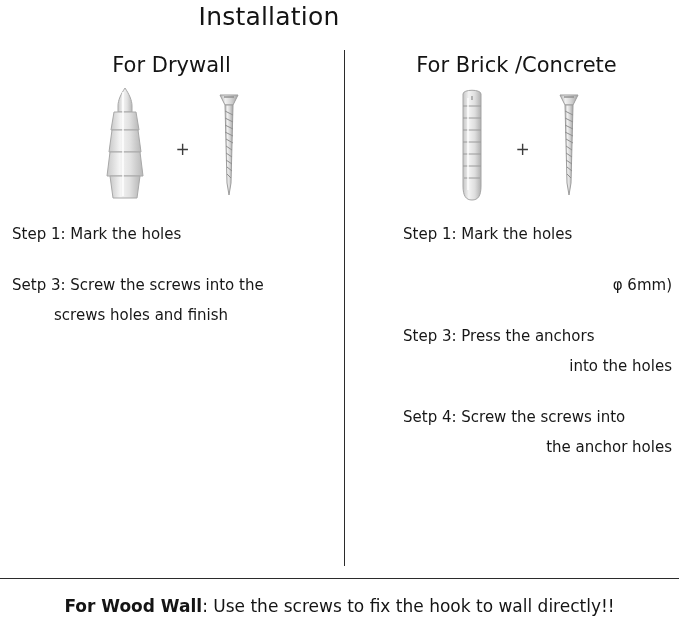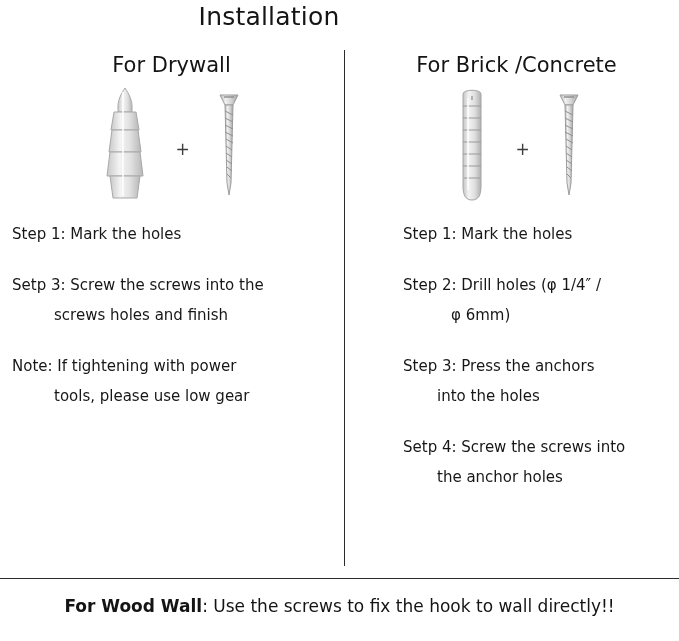--- a/index.html
+++ b/index.html
@@ -84,20 +84,21 @@
     line-height: 30px;
     color: #171717;
     margin-bottom: 21px;
   }
   .step .cont {
     display: block;
     padding-left: 42px;
   }
   .col-right .step .cont {
     padding-left: 34px;
+    text-align: right;
   }
   .col-right .step.center-cont .cont {
     padding-left: 48px;
   }
   .divider-v {
     position: absolute;
     left: 344px;
     top: 50px;
     width: 1px;
     height: 516px;
@@ -189,24 +190,20 @@
       </div>
 
       <div class="steps">
         <div class="step">
           <span>Step 1: Mark the holes</span>
         </div>
         <div class="step">
           <span>Setp 3: Screw the screws into the</span>
           <span class="cont">screws holes and finish</span>
         </div>
-        <div class="step">
-          <span>Note:   If tightening with power</span>
-          <span class="cont">tools, please use low gear</span>
-        </div>
       </div>
     </div>
 
     <div class="col col-right">
       <div class="col-head">For Brick /Concrete</div>
 
       <div class="hardware">
         <span>
           <svg width="34" height="118" viewBox="0 0 34 118">
             <defs>
@@ -261,21 +258,20 @@
             </g>
           </svg>
         </span>
       </div>
 
       <div class="steps">
         <div class="step">
           <span>Step 1: Mark the holes</span>
         </div>
         <div class="step center-cont">
-          <span>Step 2: Drill holes (φ 1/4″  /</span>
           <span class="cont">φ 6mm)</span>
         </div>
         <div class="step">
           <span>Step 3: Press the anchors</span>
           <span class="cont">into the holes</span>
         </div>
         <div class="step">
           <span>Setp 4: Screw the screws into</span>
           <span class="cont">the anchor holes</span>
         </div>

